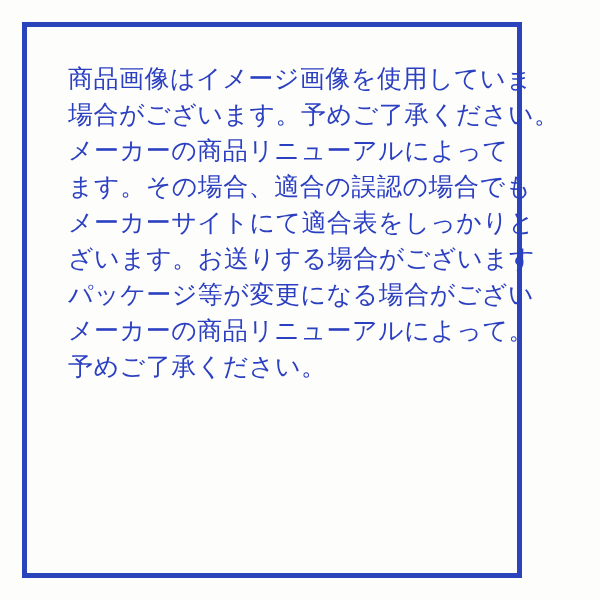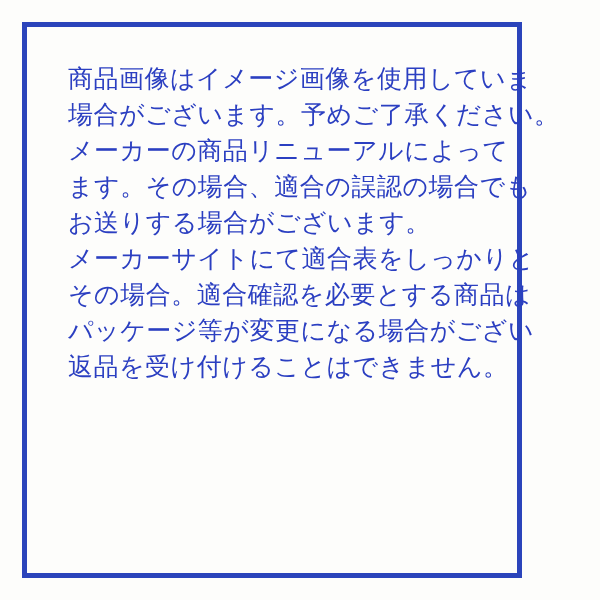--- a/index.html
+++ b/index.html
@@ -45,20 +45,20 @@
 </head>
 <body>
 
 <div class="canvas">
   <div class="frame">
     <div class="text-block">
       <div class="line">商品画像はイメージ画像を使用していま</div>
       <div class="line">場合がございます。予めご了承ください。</div>
       <div class="line">メーカーの商品リニューアルによって</div>
       <div class="line">ます。その場合、適合の誤認の場合でも</div>
-      <div class="line">お送りする場合がございます。</div>
       <div class="line">メーカーサイトにて適合表をしっかりと</div>
-      <div class="line">その場合。適合確認を必要とする商品は</div>
+      <div class="line">ざいます。お送りする場合がございます</div>
       <div class="line">パッケージ等が変更になる場合がござい</div>
-      <div class="line">返品を受け付けることはできません。</div>
+      <div class="line">メーカーの商品リニューアルによって。</div>
+      <div class="line">予めご了承ください。</div>
     </div>
   </div>
 </div>
 
 </body></html>

